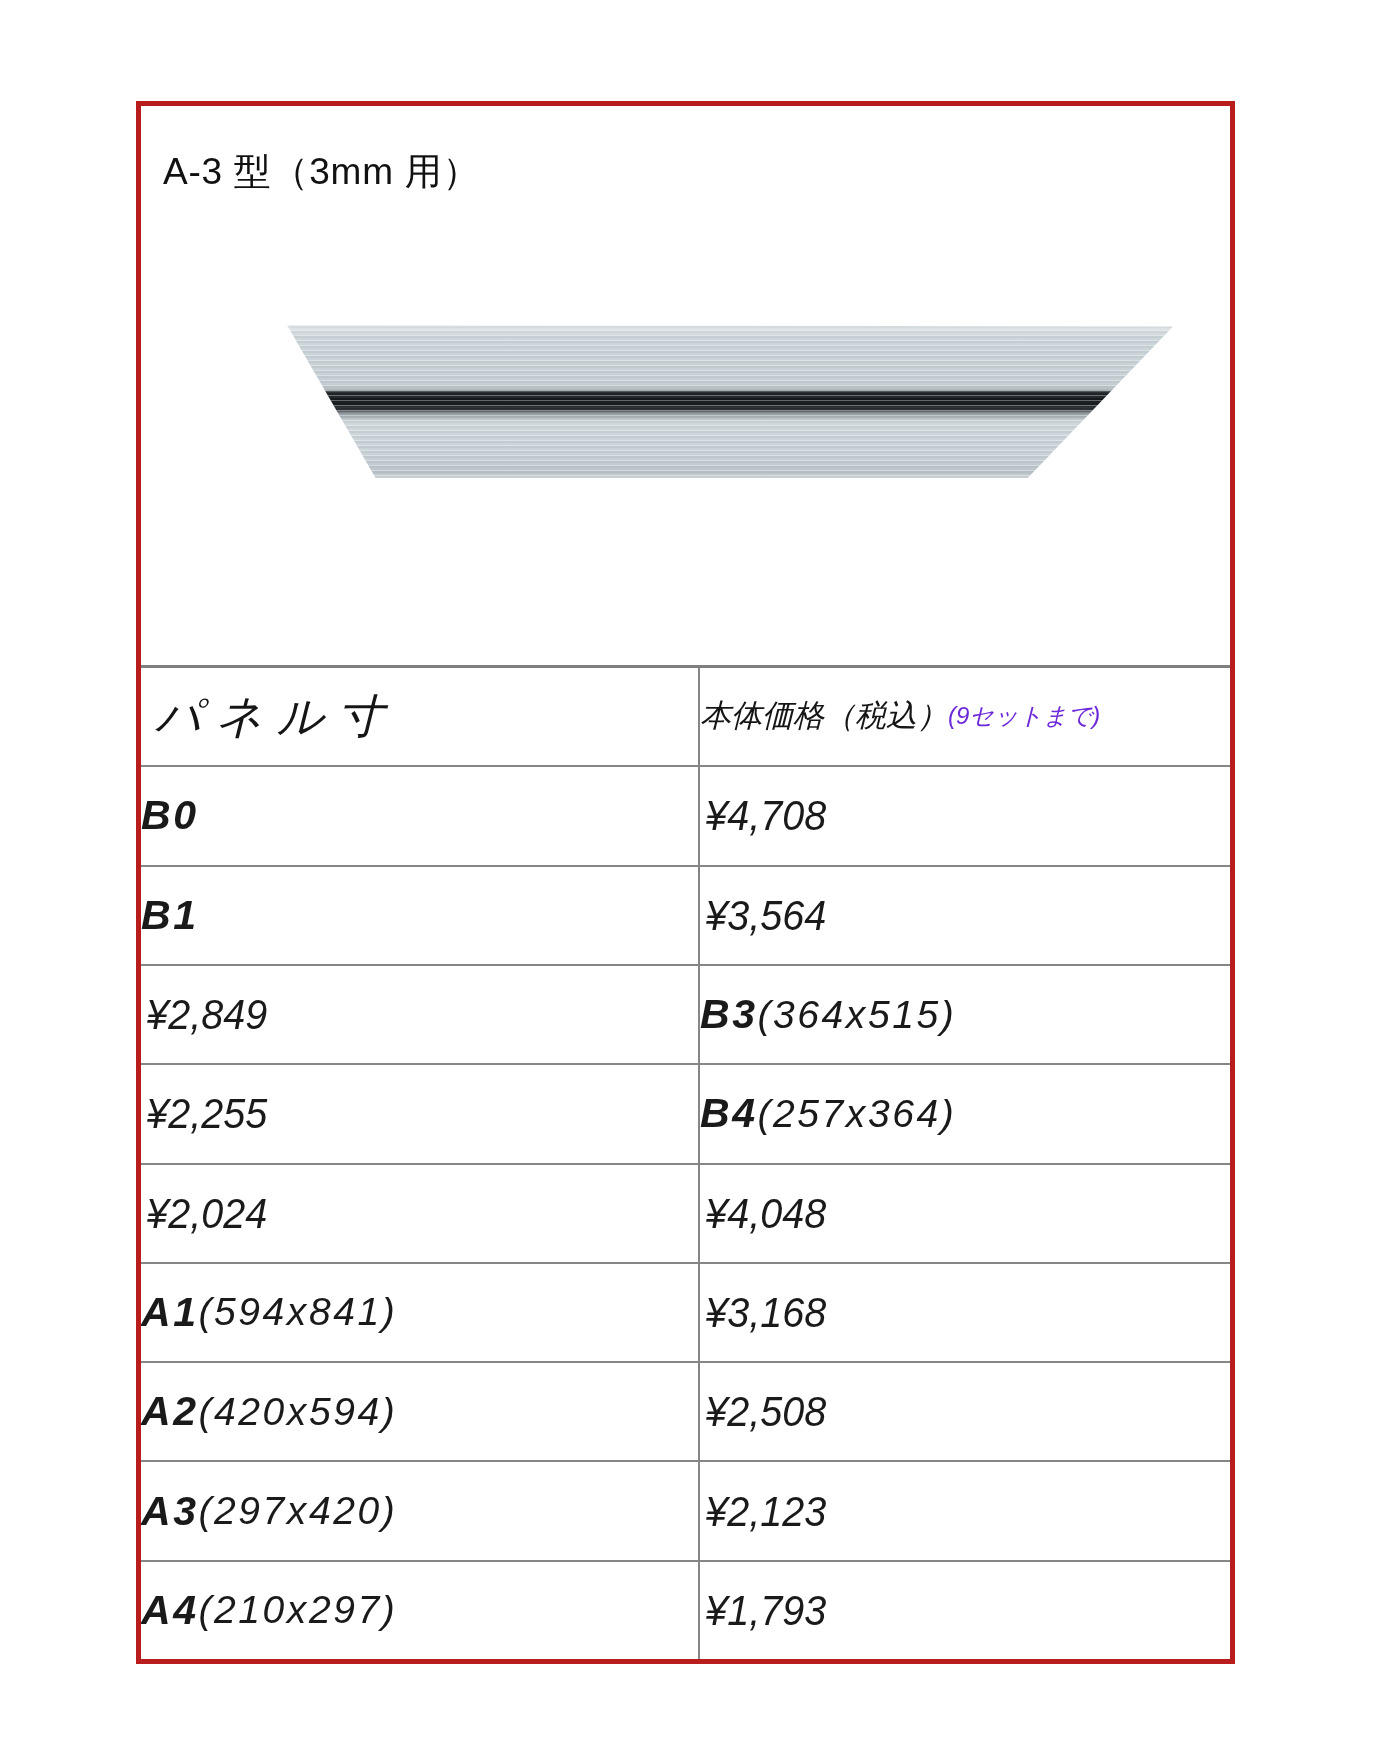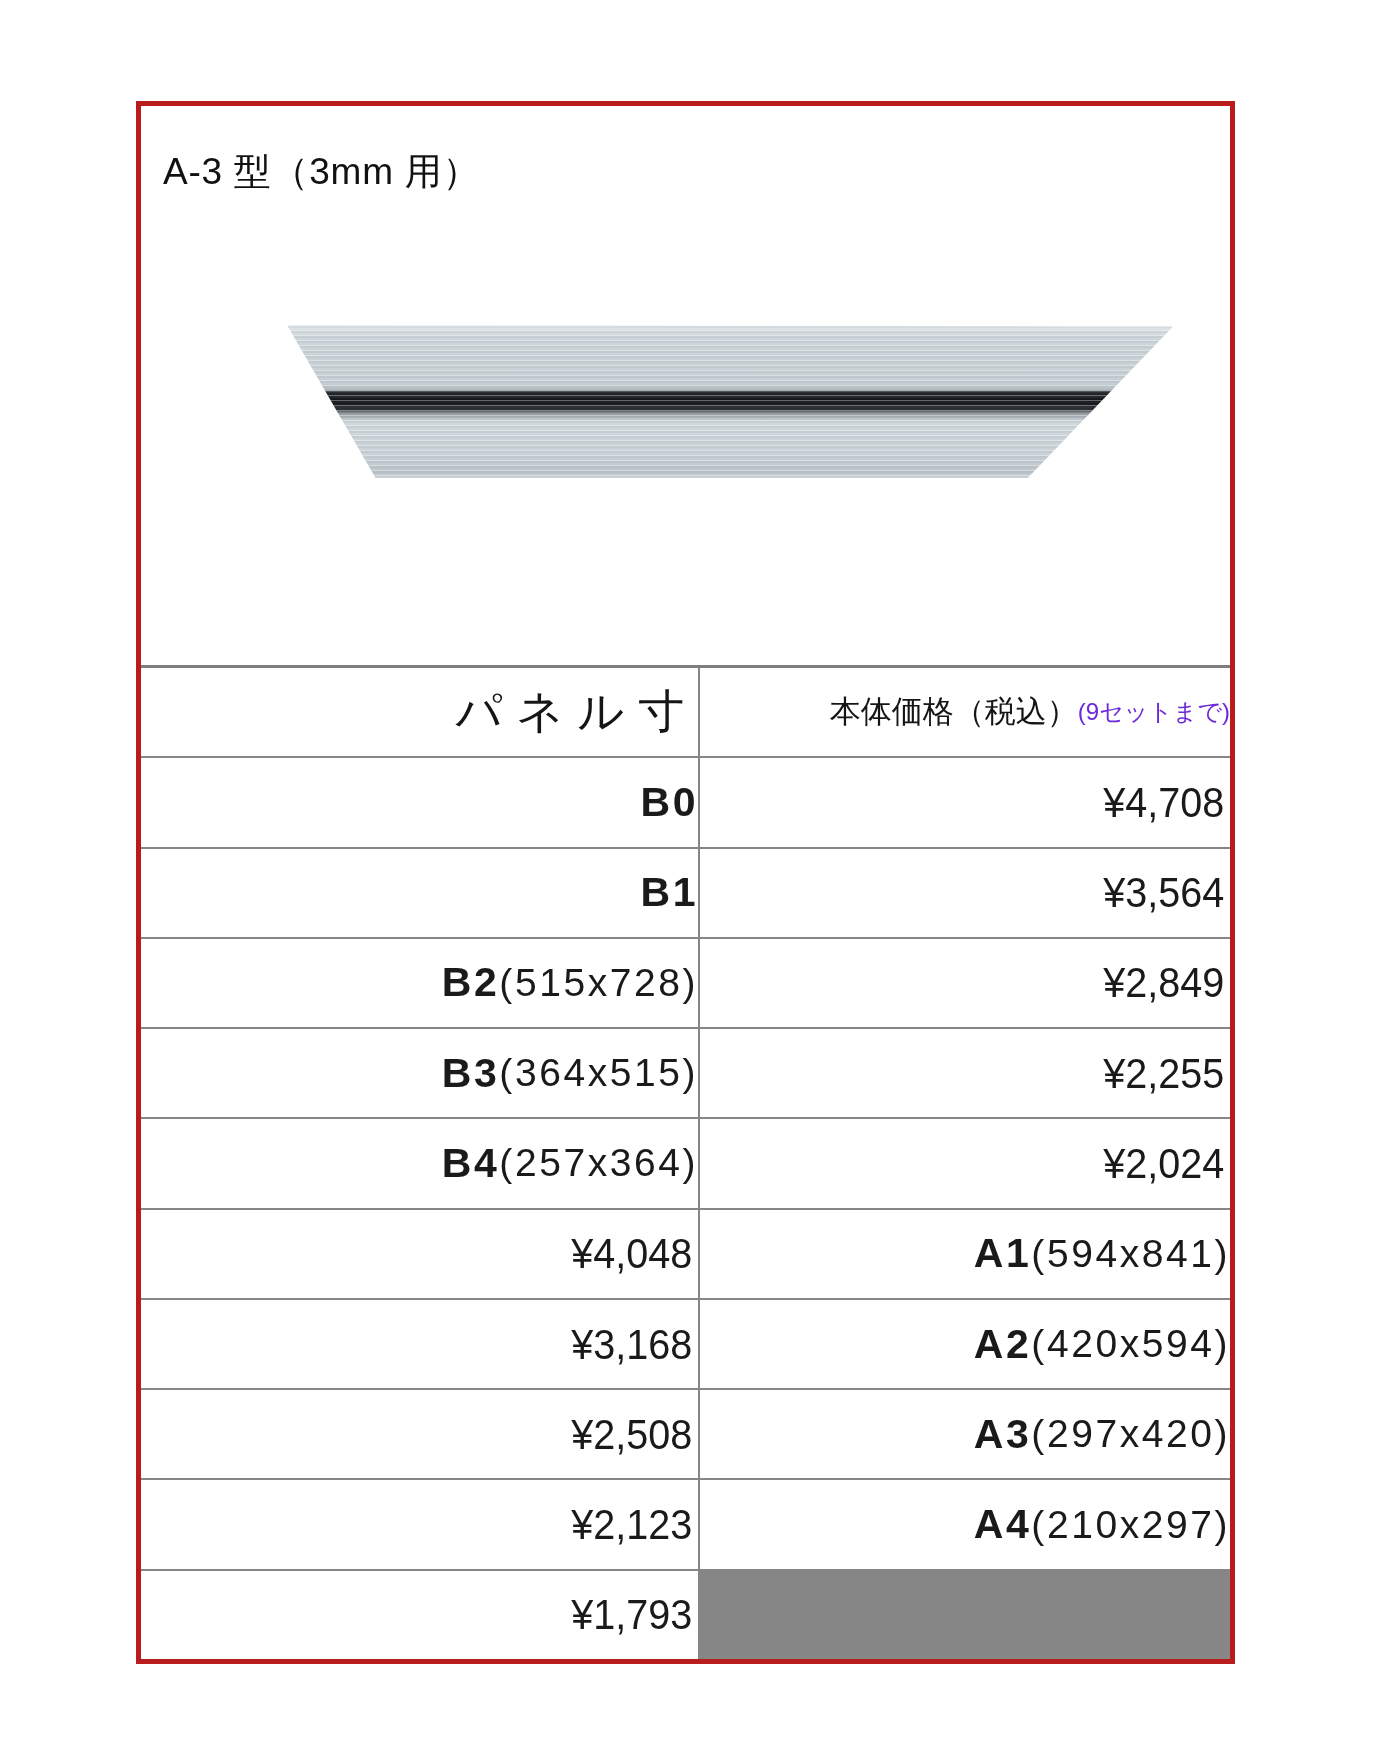--- a/index.html
+++ b/index.html
@@ -54,22 +54,23 @@
     box-sizing:border-box;
     border-top:3px solid #7f7f7f;
     background:#868686;
     display:grid;
     grid-template-columns:557px 1fr;
     grid-auto-rows:1fr;
     gap:2px;
   }
   .cell{
     background:#ffffff;
-    display:flex;align-items:center;justify-content:flex-end;
+    display:flex;align-items:center;justify-content:flex-start;
     overflow:hidden;
+    font-style:italic;
   }
   .hdr-panel span{
     font-size:46px;letter-spacing:0.30em;text-indent:0.30em;color:#151515;
   }
   .hdr-price{line-height:1.12;}
   .hdr-price .l1{font-size:31px;color:#151515;}
   .hdr-price .l2{font-size:24px;color:#6d28d9;}
   .size-cell{letter-spacing:0.16em;}
   .size-cell .code{font-weight:700;font-size:41px;}
   .size-cell .dims{font-weight:400;font-size:39px;}
@@ -103,24 +104,20 @@
           <span class="code">B0</span>
         </div>
         <div class="cell price-cell">
           <span>¥4,708</span>
         </div>
         <div class="cell size-cell">
           <span class="code">B1</span>
         </div>
         <div class="cell price-cell">
           <span>¥3,564</span>
-        </div>
-        <div class="cell size-cell">
-          <span class="code">B2</span>
-          <span class="dims">(515x728)</span>
         </div>
         <div class="cell price-cell">
           <span>¥2,849</span>
         </div>
         <div class="cell size-cell">
           <span class="code">B3</span>
           <span class="dims">(364x515)</span>
         </div>
         <div class="cell price-cell">
           <span>¥2,255</span>

